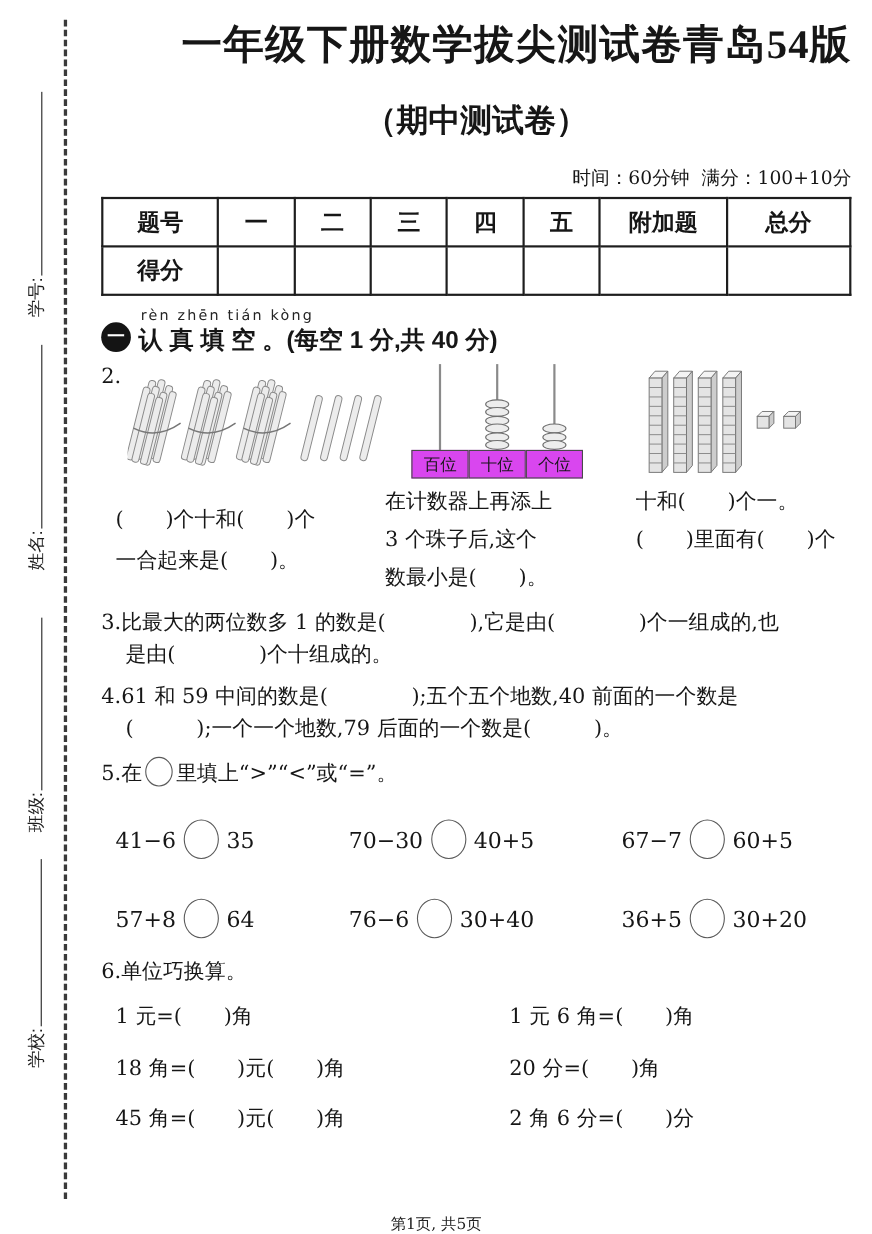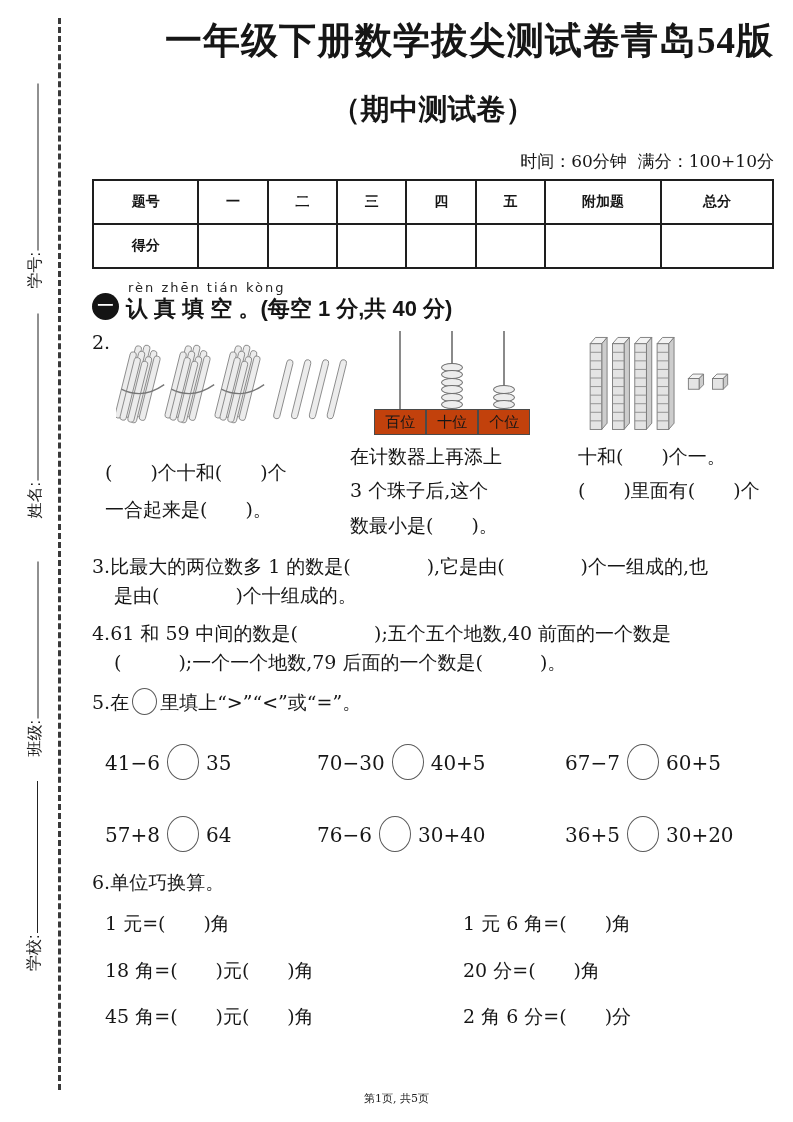--- a/index.html
+++ b/index.html
@@ -32,21 +32,21 @@
     margin-top:16px;text-align:right;font-size:37px;font-weight:700;
     font-family:"Liberation Serif", serif;letter-spacing:1px;
   }
   .subtitle{margin-top:24px;text-align:center;font-size:29px;font-weight:700;
     font-family:"Liberation Serif", serif;}
   .exam-info{margin-top:20px;text-align:right;font-size:17px;}
 
   table.score{width:100%;border-collapse:collapse;table-layout:fixed;margin-top:6px;}
   table.score th, table.score td{
     border:2.2px solid #1e1e1e;height:42px;text-align:center;vertical-align:middle;
-    font-family:"Liberation Sans", sans-serif;font-weight:700;font-size:14px;padding:0;
+    font-family:"Liberation Sans", sans-serif;font-weight:700;font-size:21px;padding:0;
   }
 
   
   .sec-header{margin-top:12px;display:flex;align-items:flex-end;}
   .badge{
     width:27px;height:27px;border-radius:50%;background:#141414;color:#fff;
     display:flex;align-items:center;justify-content:center;
     font-family:"Liberation Sans", sans-serif;font-size:16px;font-weight:700;
     flex:0 0 auto;margin-bottom:1px;
   }
@@ -66,21 +66,21 @@
   
   .q2-figures{display:flex;align-items:flex-start;margin-top:10px;}
   .q2-num{font-size:19px;flex:0 0 auto;}
   .sticks-svg{margin-left:6px;margin-top:8px;flex:0 0 auto;}
   .abacus{display:flex;margin-left:26px;flex:0 0 auto;}
   .abacus-col{position:relative;width:52px;height:104px;display:flex;flex-direction:column;justify-content:flex-end;}
   .rod{position:absolute;left:50%;top:0;bottom:25px;width:2px;background:#8a8a8a;transform:translateX(-50%);}
   .beads{position:absolute;bottom:26px;left:50%;transform:translateX(-50%);display:flex;flex-direction:column;}
   .bead{width:22px;height:9px;border:1.5px solid #6f6f6f;border-radius:50%;background:#ededed;margin-top:-1.5px;box-sizing:border-box;}
   .place-label{
-    height:26px;border:1.6px solid #4a4a4a;background:#c2410c;z-index:1;box-sizing:border-box;
+    height:26px;border:1.6px solid #4a4a4a;background:#d946ef;z-index:1;box-sizing:border-box;
     display:flex;align-items:center;justify-content:center;font-size:15px;
   }
   .blocks-svg{margin-left:52px;margin-top:2px;flex:0 0 auto;}
 
   .q2-texts{display:flex;margin-top:4px;padding-left:13px;}
   .q2-col{font-size:19px;line-height:1.95;}
   .q2-col.c1{width:245px;margin-top:15px;}
   .q2-col.c2{width:228px;line-height:1.8;}
   .q2-col.c3{flex:1;line-height:1.8;}
 
@@ -99,21 +99,21 @@
     display:grid;grid-template-columns:212px 248px auto;row-gap:36px;
     padding-left:13px;margin-top:27px;font-size:20px;align-items:center;
   }
   
   .q6{margin-top:16px;}
   .q6-grid{
     display:grid;grid-template-columns:358px auto;row-gap:17px;
     padding-left:13px;margin-top:12px;font-size:19px;
   }
 
-  .footer{position:absolute;left:0;width:100%;bottom:16px;text-align:center;font-size:11px;color:#222;}
+  .footer{position:absolute;left:0;width:100%;bottom:0;text-align:center;font-size:14px;color:#222;}
 </style>
 </head>
 <body>
 
 <div class="fold-line"></div>
 
 <div class="margin-field" id="fld-id">
   <span class="fld-text">学号:</span>
   <span class="fld-line"></span>
 </div>

